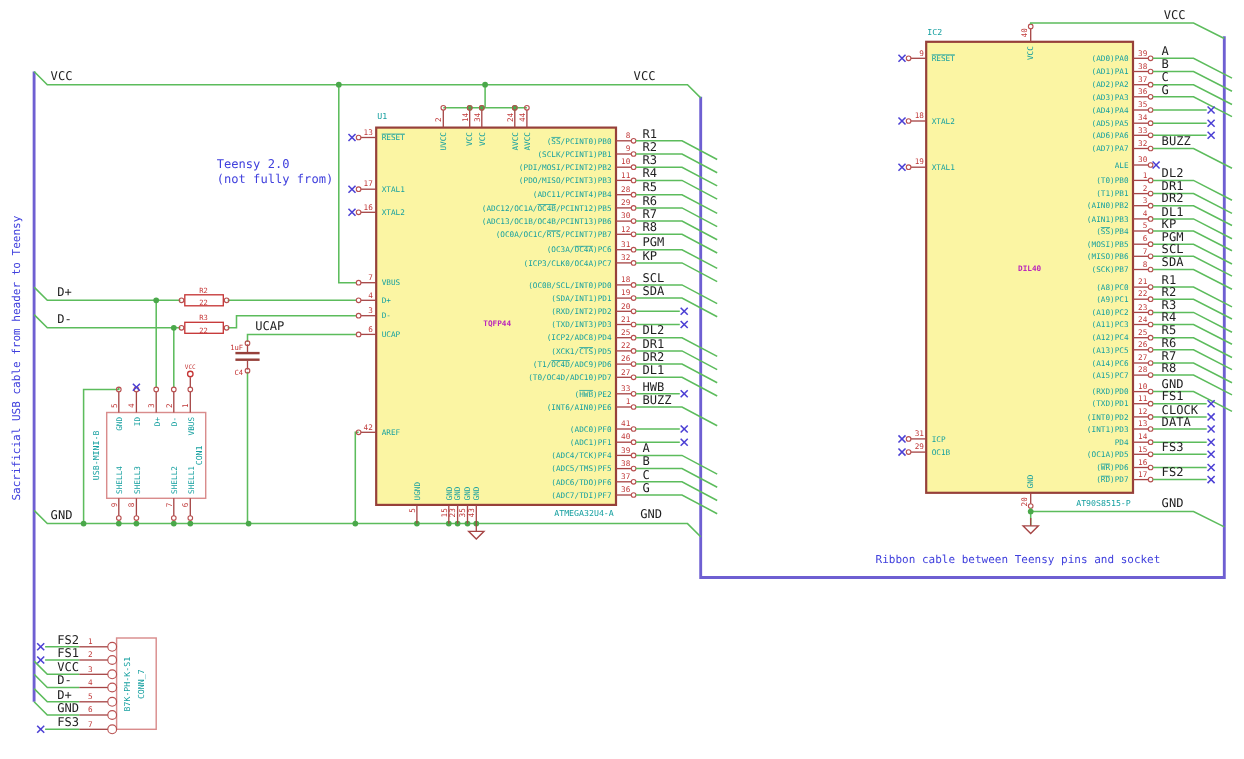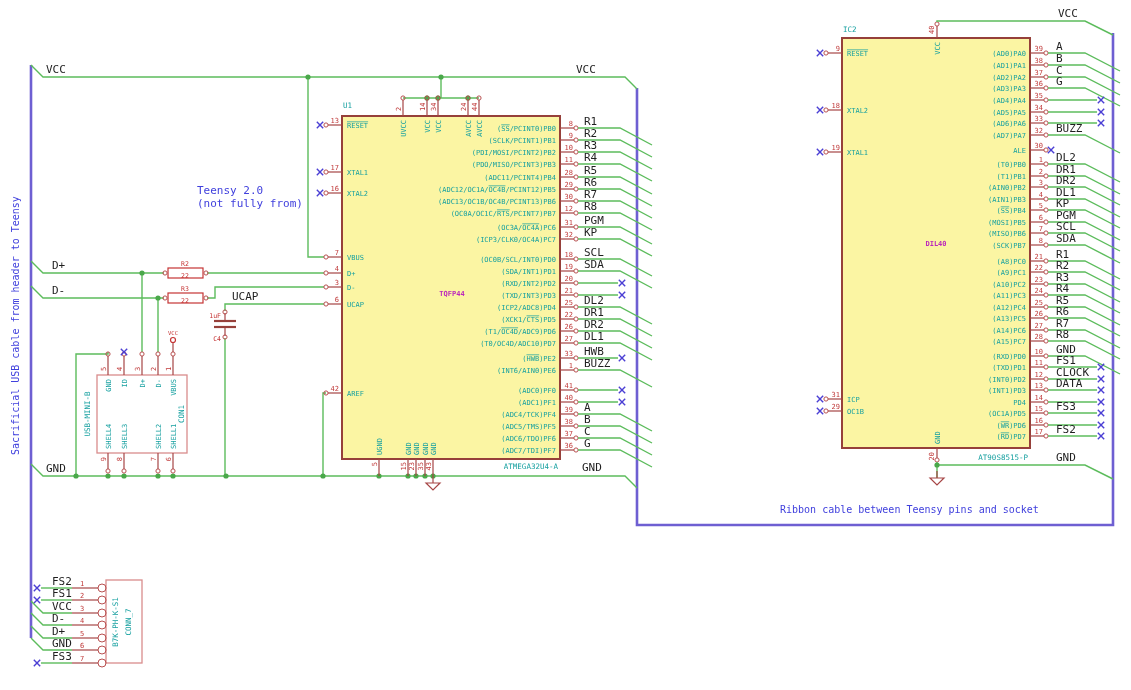--- a/index.html
+++ b/index.html
@@ -20,21 +20,21 @@
   .cap{stroke:#96403a;stroke-width:2.2;fill:none;}
   .net{font-size:11px;fill:#1f1f1f;}
   .pnum{font-size:7px;fill:#c03a3a;}
   .pname{font-size:7px;fill:#16a0a0;}
   .ref{font-size:7.5px;fill:#16a0a0;}
   .fld{font-size:7px;fill:#bb28bb;font-weight:bold;}
   .rval{font-size:6.5px;fill:#c53434;}
   .tiny{font-size:5.5px;fill:#c53434;}
   .ov{text-decoration:overline;}
   .note{position:absolute;color:#4040dd;font-size:11px;line-height:13px;}
-  .note.small{font-size:10px;}
+  .note.small{font-size:10px;margin-left:16px;}
   .vertnote{position:absolute;left:10px;top:455px;transform:rotate(-90deg);
             transform-origin:0 0;color:#4040dd;font-size:10px;white-space:nowrap;}
 </style>
 </head>
 <body>
 
 <div id="canvas">
   <svg id="sch" width="1131" height="690" viewBox="0 0 1131 690">
       <polyline points="31,65 31,638" class="bus"></polyline>
       <polyline points="637,88 637,525 1113,525 1113,33" class="bus"></polyline>
@@ -683,19 +683,19 @@
       <line x1="1097.8" y1="428.2" x2="1104.2" y2="421.8" class="xmark"></line>
       <line x1="1030" y1="436" x2="1044" y2="436" class="stub"></line>
       <circle cx="1046" cy="436" r="2.1" class="pincirc"></circle>
       <text class="pnum" x="1043" y="433.5" text-anchor="end"><tspan>17</tspan></text>
       <text class="pname" x="1026" y="438.5" text-anchor="end"><tspan>(</tspan><tspan class="ov">RD</tspan><tspan>)PD7</tspan></text>
       <polyline points="1048,436 1097,436" class="wire"></polyline>
       <line x1="1097.8" y1="432.8" x2="1104.2" y2="439.2" class="xmark"></line>
       <line x1="1097.8" y1="439.2" x2="1104.2" y2="432.8" class="xmark"></line>
       <text class="net" x="1056" y="433" text-anchor="start"><tspan>FS2</tspan></text>
     </svg>
-  <div class="note" style="left:197px;top:143px;margin-top:41px;">
+  <div class="note" style="left:197px;top:143px;">
     <div>Teensy 2.0</div>
     <div>(not fully from)</div>
   </div>
   <div class="note small" style="left:780px;top:503px;">Ribbon cable between Teensy pins and socket</div>
   <div class="vertnote">Sacrificial USB cable from header to Teensy</div>
 </div>
 
 </body></html>

